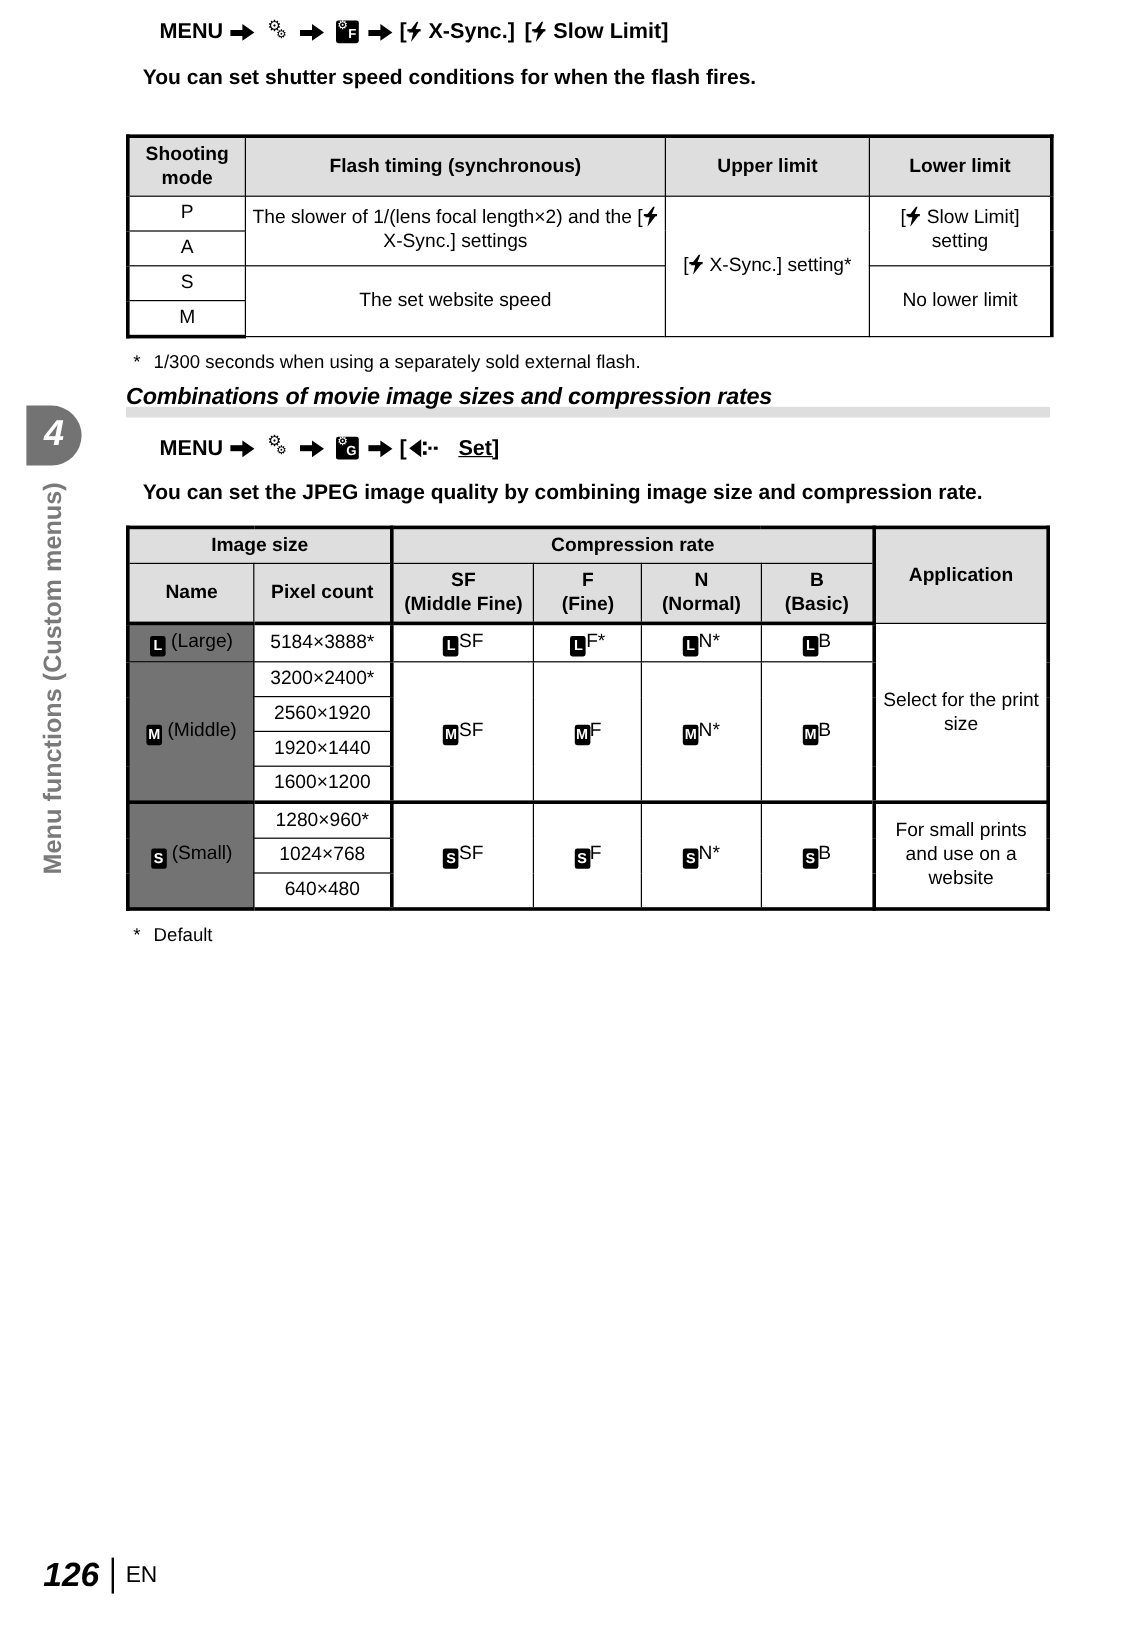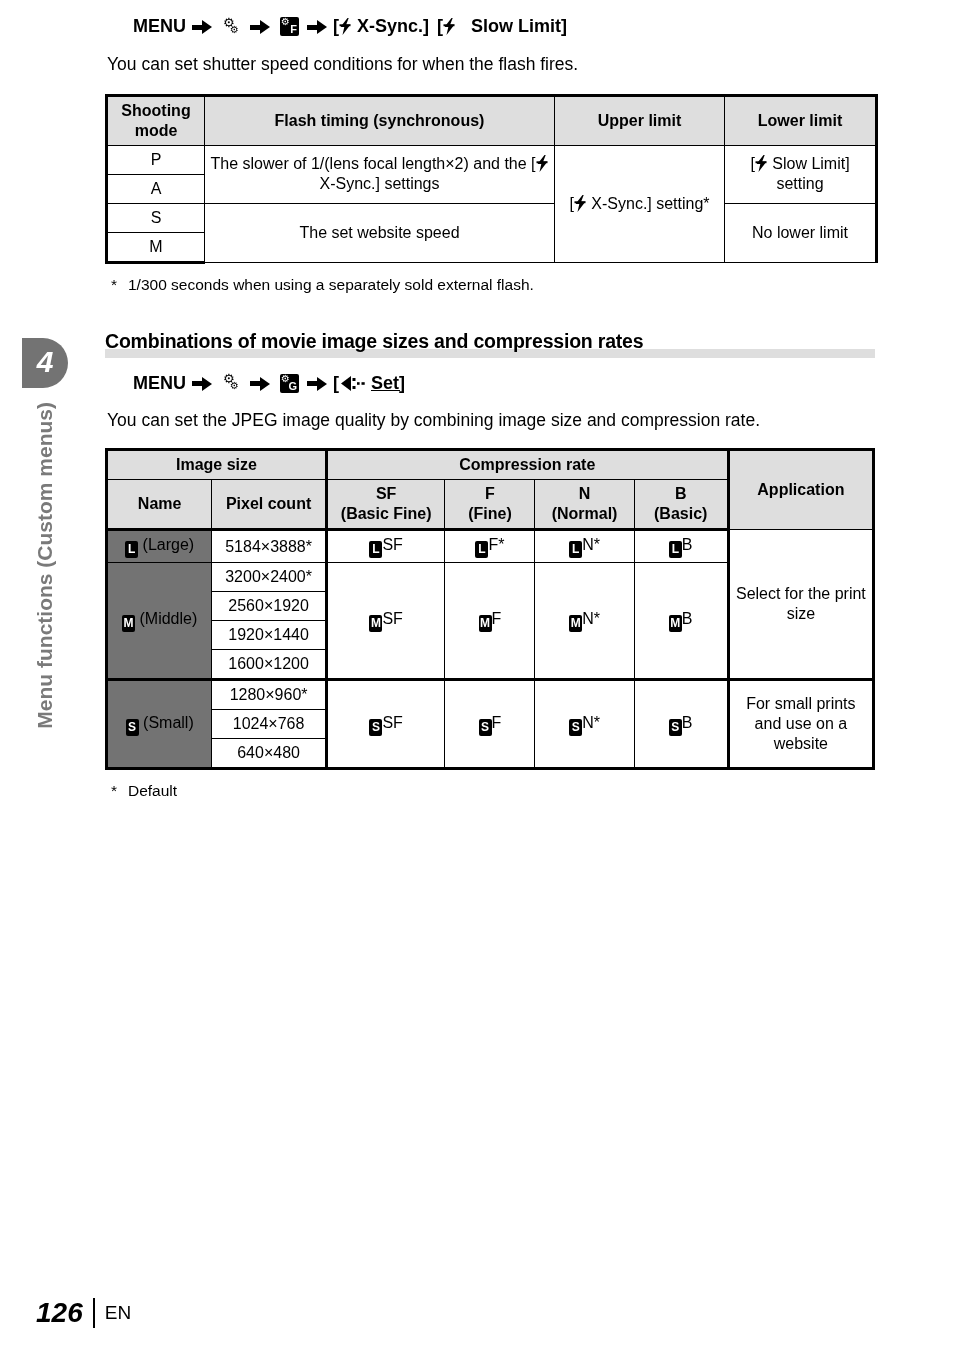--- a/index.html
+++ b/index.html
@@ -176,21 +176,22 @@
     vertical-align: -3px;
     margin: 0 3px 0 1px;
     flex: none;
   }
   .quality-ico svg { display: block; }
 
   
   .body-text {
     font-size: 17.5px;
     line-height: 1.35;
-    margin: 2px;
+    margin: 14px;
+    font-weight: bold;
   }
 
   
   .footnote {
     font-size: 15.5px;
     display: flex;
     gap: 9px;
     padding-left: 6px;
   }
   .footnote .star { width: 8px; flex: none; }
@@ -299,26 +300,26 @@
         </svg>
     </span>
     <span style="margin-left:5px;">X-Sync.]</span>
     <span style="margin-left:8px;">[</span>
     <span class="flash-ico">
       <svg width="13" height="17" viewBox="0 0 13 17">
           <path d="M8.5 0 L1.5 9 L5.3 9 L3.5 17 L11.5 6.5 L7.2 6.5 L9.7 0 Z" fill="#000"></path>
           <rect x="0.5" y="6.3" width="11" height="1.9" fill="#000"></rect>
         </svg>
     </span>
-    <span style="margin-left:15px;">Slow Limit]</span>
+    <span style="margin-left:5px;">Slow Limit]</span>
   </div>
 
   <p class="body-text" style="margin-top:16px;">You can set shutter speed conditions for when the flash fires.</p>
 
-  <table class="manual" style="margin-top:17px;">
+  <table class="manual" style="margin-top:35px;">
     <colgroup>
       <col style="width:98px">
         <col style="width:350px">
         <col style="width:170px">
         <col style="width:152px">
     </colgroup>
     <tbody>
       <tr>
         <th class="outer-top outer-left">Shooting mode</th>
         <th class="outer-top">Flash timing (synchronous)</th>
@@ -358,21 +359,21 @@
         <td class="mode-cell outer-left outer-bottom">M</td>
       </tr>
     </tbody>
   </table>
 
   <div class="footnote" style="margin-top:12px;">
     <span class="star">*</span>
     <span>1/300 seconds when using a separately sold external flash.</span>
   </div>
 
-  <h2 class="section-head" style="margin-top:36px;">
+  <h2 class="section-head" style="margin-top:8px;font-style:italic;">
     <span class="band"></span>
     <span class="txt">Combinations of movie image sizes and compression rates</span>
   </h2>
 
   <div class="menu-path" style="margin-top:15px;">
     <span class="word">MENU</span>
     <span class="arrow-ico"></span>
     <span class="gears-ico">
       <span class="g1">⚙</span>
         <span class="g2">⚙</span>
@@ -386,21 +387,21 @@
     <span>[</span>
     <span class="quality-ico">
       <svg width="26" height="17" viewBox="0 0 26 17">
         <path d="M11 1 L11 16 L1 8.5 Z" fill="#000"></path>
         <rect x="12.5" y="3" width="3" height="3" fill="#000"></rect>
         <rect x="12.5" y="11" width="3" height="3" fill="#000"></rect>
         <rect x="17" y="7.2" width="2.6" height="2.6" fill="#000"></rect>
         <rect x="21.5" y="7.2" width="3.2" height="2.6" fill="#000"></rect>
       </svg>
     </span>
-    <span style="margin-left:2px;text-decoration:underline;">Set]</span>
+    <span style="margin-left:13px;text-decoration:underline;">Set]</span>
   </div>
 
   <p class="body-text" style="margin-top:15px;">You can set the JPEG image quality by combining image size and compression rate.</p>
 
   <table class="manual" style="margin-top:16px;">
     <colgroup>
       <col style="width:103px">
         <col style="width:112px">
         <col style="width:116px">
       <col style="width:88px">
@@ -412,21 +413,21 @@
       <tr>
         <th colspan="2" class="outer-top outer-left thick-r">Image size</th>
         <th colspan="4" class="outer-top thick-r">Compression rate</th>
         <th rowspan="2" class="outer-top outer-right">Application</th>
       </tr>
       <tr>
         <th class="outer-left thick-b">Name</th>
         <th class="thick-b thick-r">Pixel count</th>
         <th class="thick-b">
           <span>SF</span><br>
-          <span>(Basic Fine)</span>
+          <span>(Middle Fine)</span>
         </th>
         <th class="thick-b">
           <span>F</span><br>
           <span>(Fine)</span>
         </th>
         <th class="thick-b">
           <span>N</span><br>
           <span>(Normal)</span>
         </th>
         <th class="thick-b thick-r">

